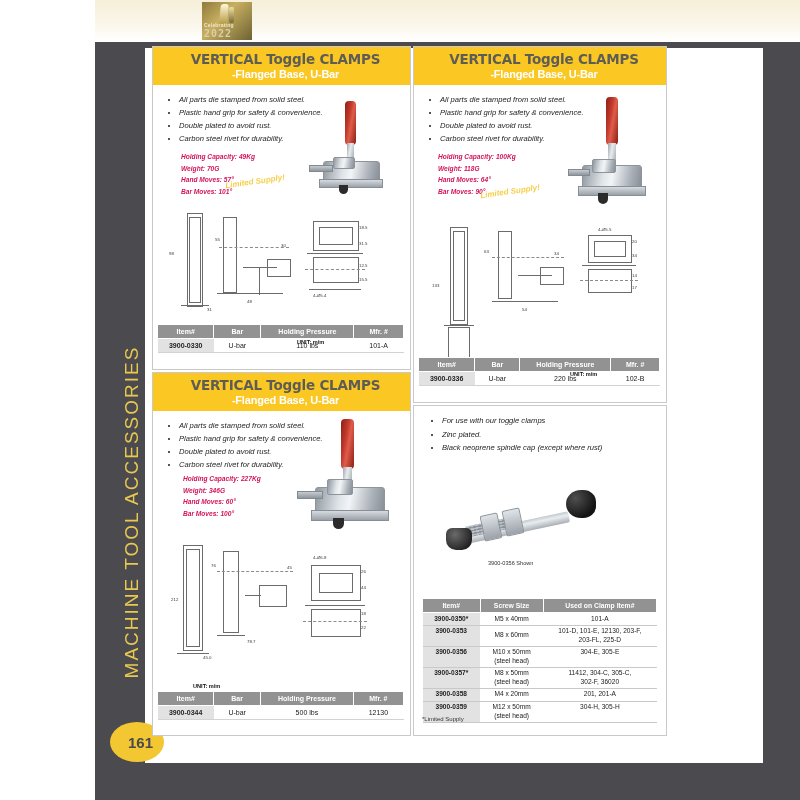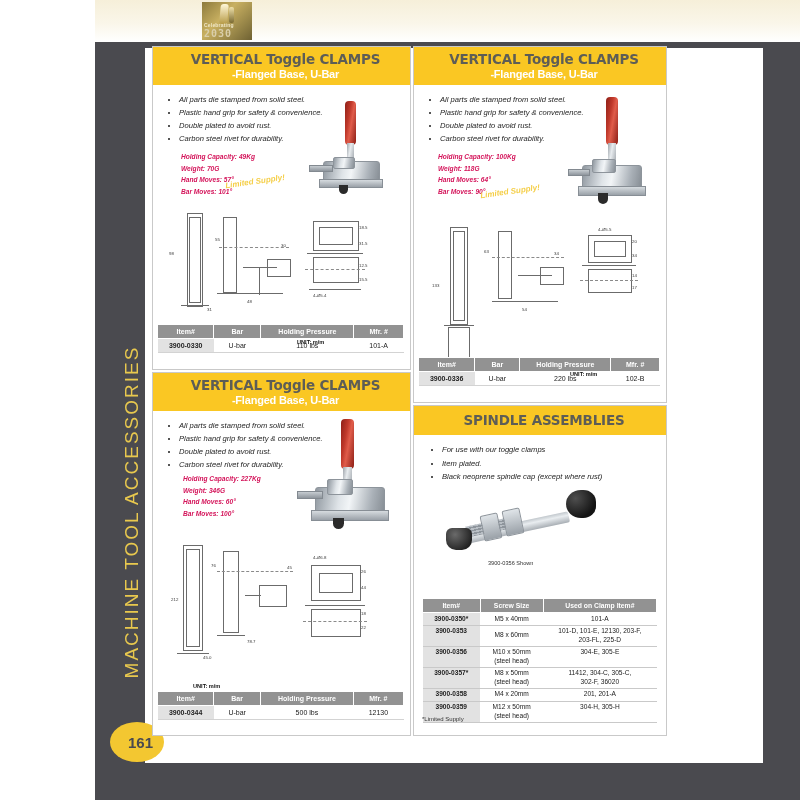--- a/index.html
+++ b/index.html
@@ -114,21 +114,21 @@
 
 <div id="page">
 
   <div class="outer-dark"></div>
 
   <div class="header-band">
     <div class="logo">
       <div class="torch"></div>
       <div class="torch2"></div>
       <div class="logo-txt1">Celebrating</div>
-      <div class="logo-txt2">2030</div>
+      <div class="logo-txt2">2022</div>
     </div>
   </div>
 
   <div class="paper"></div>
 
   <div class="side-tab">
     <span>MACHINE TOOL ACCESSORIES</span>
   </div>
   <div class="page-badge">
     <span>161</span>
@@ -355,26 +355,23 @@
         <td class="item">3900-0344</td>
         <td>U-bar</td>
         <td>500 lbs</td>
         <td>12130</td>
       </tr>
     </tbody>
       </table>
   </div>
 
   <div class="panel p4">
-    <div class="title-bar">
-      <div class="title-sec">SPINDLE ASSEMBLIES</div>
-    </div>
     <ul class="sp">
       <li>For use with our toggle clamps</li>
-      <li>Item plated.</li>
+      <li>Zinc plated.</li>
       <li>Black neoprene spindle cap (except where rust)</li>
     </ul>
 
     <div class="art" style="left:28px;top:78px;width:200px;height:84px;">
       <div class="sp-rod" style="left:24px;top:38px;width:104px;height:11px;border-radius:2px;transform:rotate(-12deg);"></div>
       <div class="sp-thread" style="left:24px;top:38px;width:44px;height:11px;transform:rotate(-12deg);"></div>
       <div class="sp-nut" style="left:40px;top:30px;width:16px;height:24px;transform:rotate(-12deg);"></div>
       <div class="sp-nut" style="left:62px;top:25px;width:16px;height:24px;transform:rotate(-12deg);"></div>
       <div class="sp-cap" style="left:4px;top:44px;width:26px;height:22px;"></div>
       <div class="sp-knob" style="left:124px;top:6px;width:30px;height:28px;"></div>

